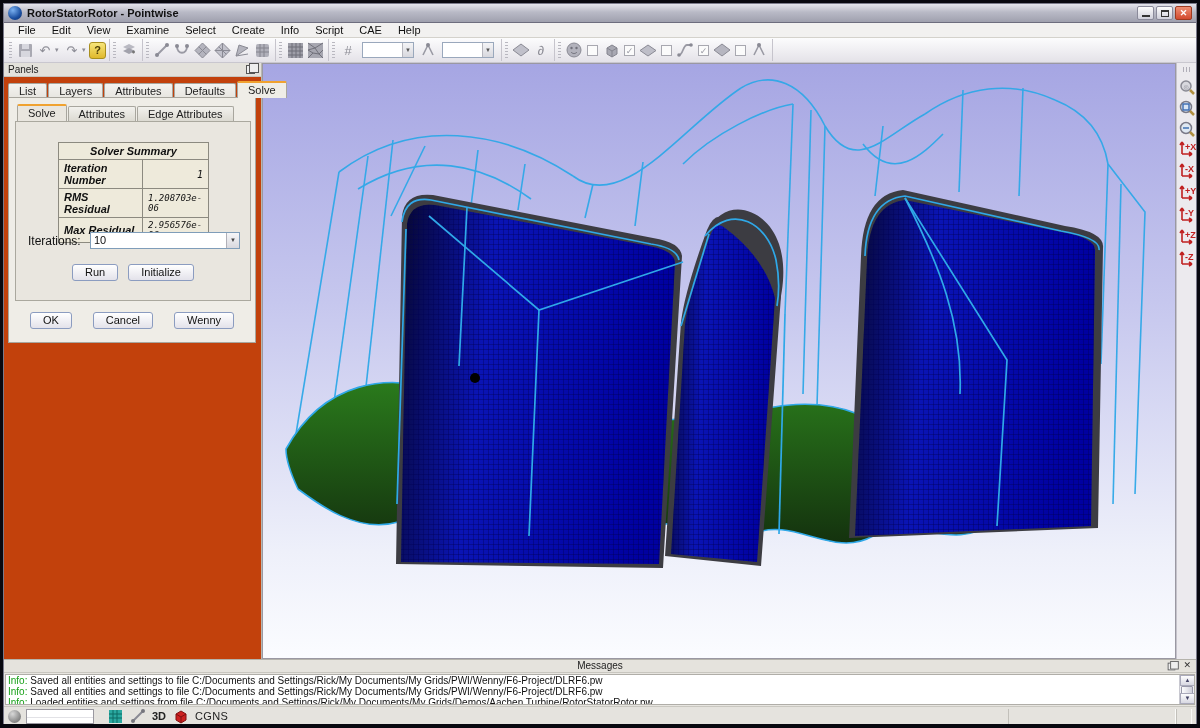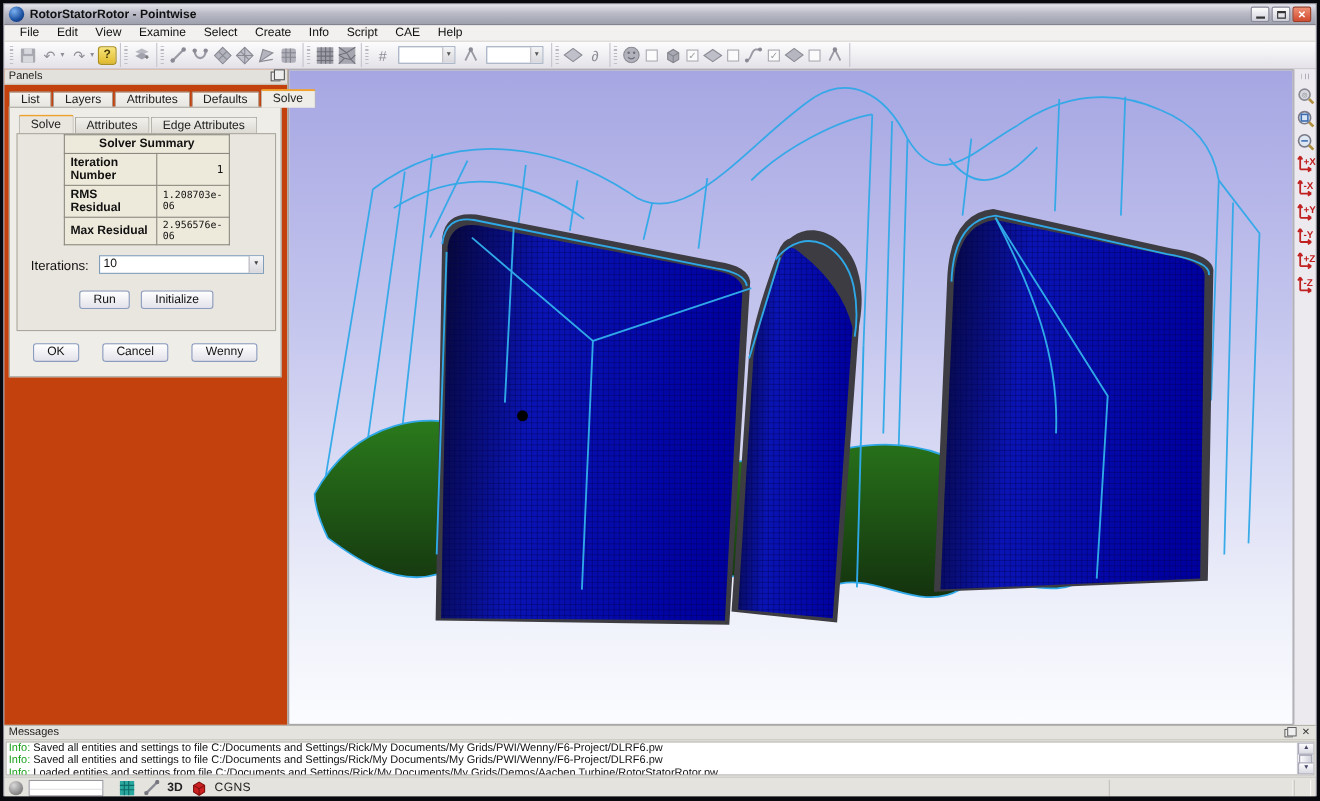--- a/index.html
+++ b/index.html
@@ -62,21 +62,21 @@
     background:linear-gradient(#f4f3f0,#dddbd4); border:1px solid #a8a69e; border-bottom:none; border-radius:2px 2px 0 0; margin-right:1px; }
   .tab.active { height:17px; margin-top:0; background:#efede7; border-top:2px solid #f0a230; font-weight:normal; position:relative; z-index:2; }
   .tab-page { position:absolute; left:4px; top:34px; width:248px; height:246px; background:#efede7; border:1px solid #a8a69e; }
 
   .subtabs-row { position:absolute; left:8px; top:6px; display:flex; }
   .subtab { height:15px; margin-top:2px; padding:0 10px; font-size:11px; line-height:14px; color:#222;
     background:linear-gradient(#f2f1ed,#dcdad2); border:1px solid #a8a69e; border-bottom:none; border-radius:2px 2px 0 0; margin-right:1px; }
   .subtab.active { height:17px; margin-top:0; background:#e9e6df; border-top:2px solid #f0a230; }
   .subtab-page { position:absolute; left:6px; top:23px; width:236px; height:180px; background:#e9e6df; border:1px solid #aaa89e; }
 
-  table.summary { position:absolute; left:42px; top:0; border-collapse:collapse; font-size:11px; }
+  table.summary { position:absolute; left:42px; top:20px; border-collapse:collapse; font-size:11px;font-style:italic; }
   table.summary td { border:1px solid #8c8a80; background:#eeeadb; padding:2px 5px; color:#111; }
   td.sum-title { text-align:center; font-weight:bold; padding:3px 5px; }
   td.lab { font-weight:bold; width:84px; }
   td.val { width:66px; font-family:"DejaVu Sans Mono",monospace; font-size:9px; }
   td.val.num { text-align:right; font-size:10px; }
 
   .iter-row { position:absolute; left:12px; top:110px; width:212px; display:flex; align-items:center; }
   .iter-label { font-size:12px; color:#111; width:62px; }
   .combo { flex:1; height:17px; background:#fff; border:1px solid #7f9db9; position:relative; font-size:11px; padding:1px 3px; color:#111; }
   .combo .arrow { position:absolute; right:0; top:0; width:13px; height:100%; background:linear-gradient(#f6f6f8,#d8d8de);
@@ -88,21 +88,21 @@
   .footer-row { position:absolute; left:0; top:214px; width:100%; display:flex; justify-content:center; gap:21px; }
 
   
   .grip-v { width:8px; height:5px; margin:2px 0 4px;
     background:repeating-linear-gradient(90deg,#b0aeb8 0 1px,transparent 1px 3px); }
   .vbtn { width:18px; height:21px; display:flex; align-items:center; justify-content:center; }
   .axisbtn { width:18px; height:22px; display:flex; align-items:center; justify-content:center; }
 
   
   .messages { position:absolute; left:0; top:655px; width:100%; height:47px; border-top:1px solid #b5b3ac; background:#e7e5e0; }
-  .msg-title { height:13px; background:#e5e3dd; border-bottom:1px solid #c8c6bf; font-size:10px; color:#222; padding:0 4px; position:relative; }
+  .msg-title { height:13px; background:#e5e3dd; border-bottom:1px solid #c8c6bf; font-size:10px; color:#222; padding:0 4px; position:relative;text-align:center; }
   .msg-title .float-ic { right:20px; top:2px; transform:scale(.85); }
   .msg-close { position:absolute; right:5px; top:0; font-size:9px; color:#333; }
   .msg-body { position:absolute; left:1px; top:14px; right:1px; bottom:1px; background:#fff; border:1px solid #b0aea8; overflow:hidden; }
   .msg-line { font-size:10px; line-height:11px; white-space:nowrap; padding-left:2px; color:#111; }
   .msg-line .lvl { color:#18a018; }
   .vscroll { position:absolute; right:0; top:0; width:15px; height:100%; background:#f0f0f4; border-left:1px solid #c8c8d0; }
   .sbtn { width:15px; height:11px; background:linear-gradient(#fdfdfe,#d8d8e2); border:1px solid #aab;
     font-size:6px; text-align:center; line-height:9px; color:#446; }
   .sbtn.down { position:absolute; bottom:0; }
   .sthumb { position:absolute; top:11px; left:1px; width:12px; height:10px; background:linear-gradient(90deg,#fdfdfe,#cfcfda); border:1px solid #99a; border-radius:1px; }

